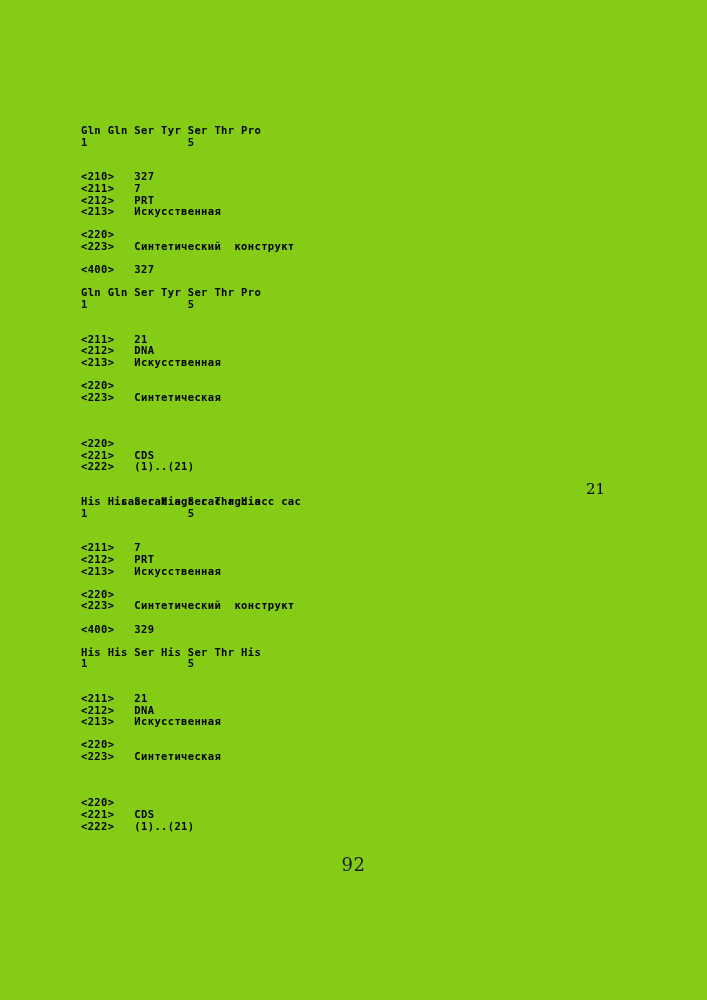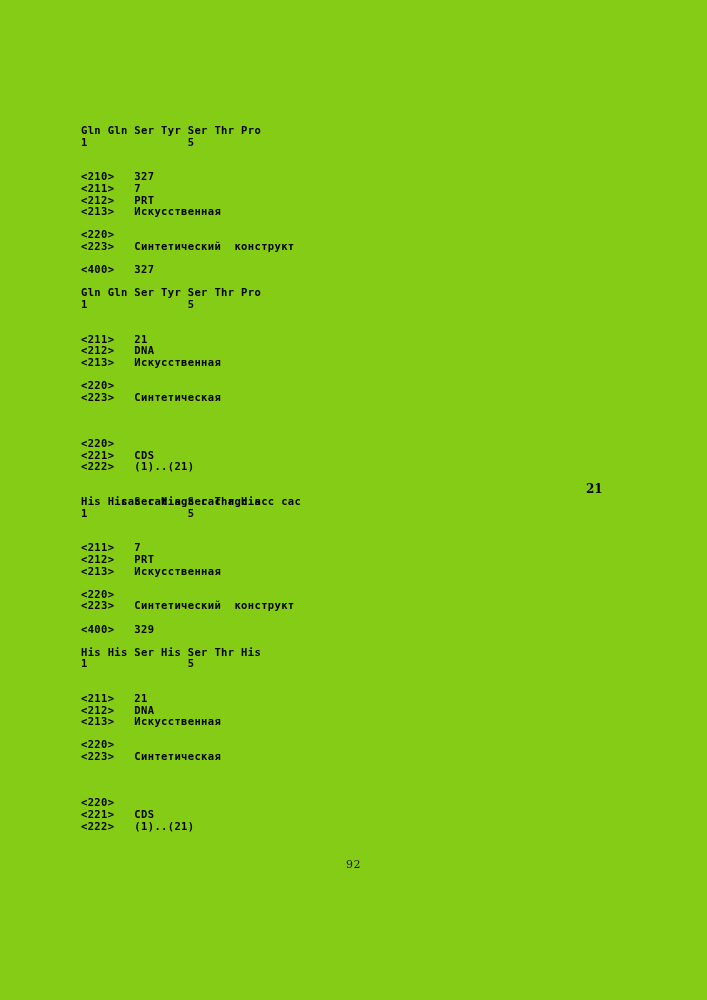--- a/index.html
+++ b/index.html
@@ -60,36 +60,36 @@
   
   .seqrow {
     position: relative;
     height: 11.6px;
   }
   .seqrow .rightnum {
     position: absolute;
     left: 505px;
     top: 0;
     font-family: "DejaVu Serif", "Liberation Serif", serif;
-    font-size: 12px;
+    font-size: 15px;
     line-height: 11.6px;
-    font-weight: 700;
+    font-weight: 400;
     letter-spacing: 0;
     white-space: pre;
   }
 
   
   .page-number {
     position: absolute;
     left: 0;
     top: 857px;
     width: 707px;
     text-align: center;
     font-family: "DejaVu Serif", "Liberation Serif", serif;
-    font-size: 11px;
+    font-size: 18px;
     line-height: 16px;
     color: #1a1a1a;
     letter-spacing: 0.5px;
   }
 </style>
 </head>
 <body>
 
 <div class="page">
 

